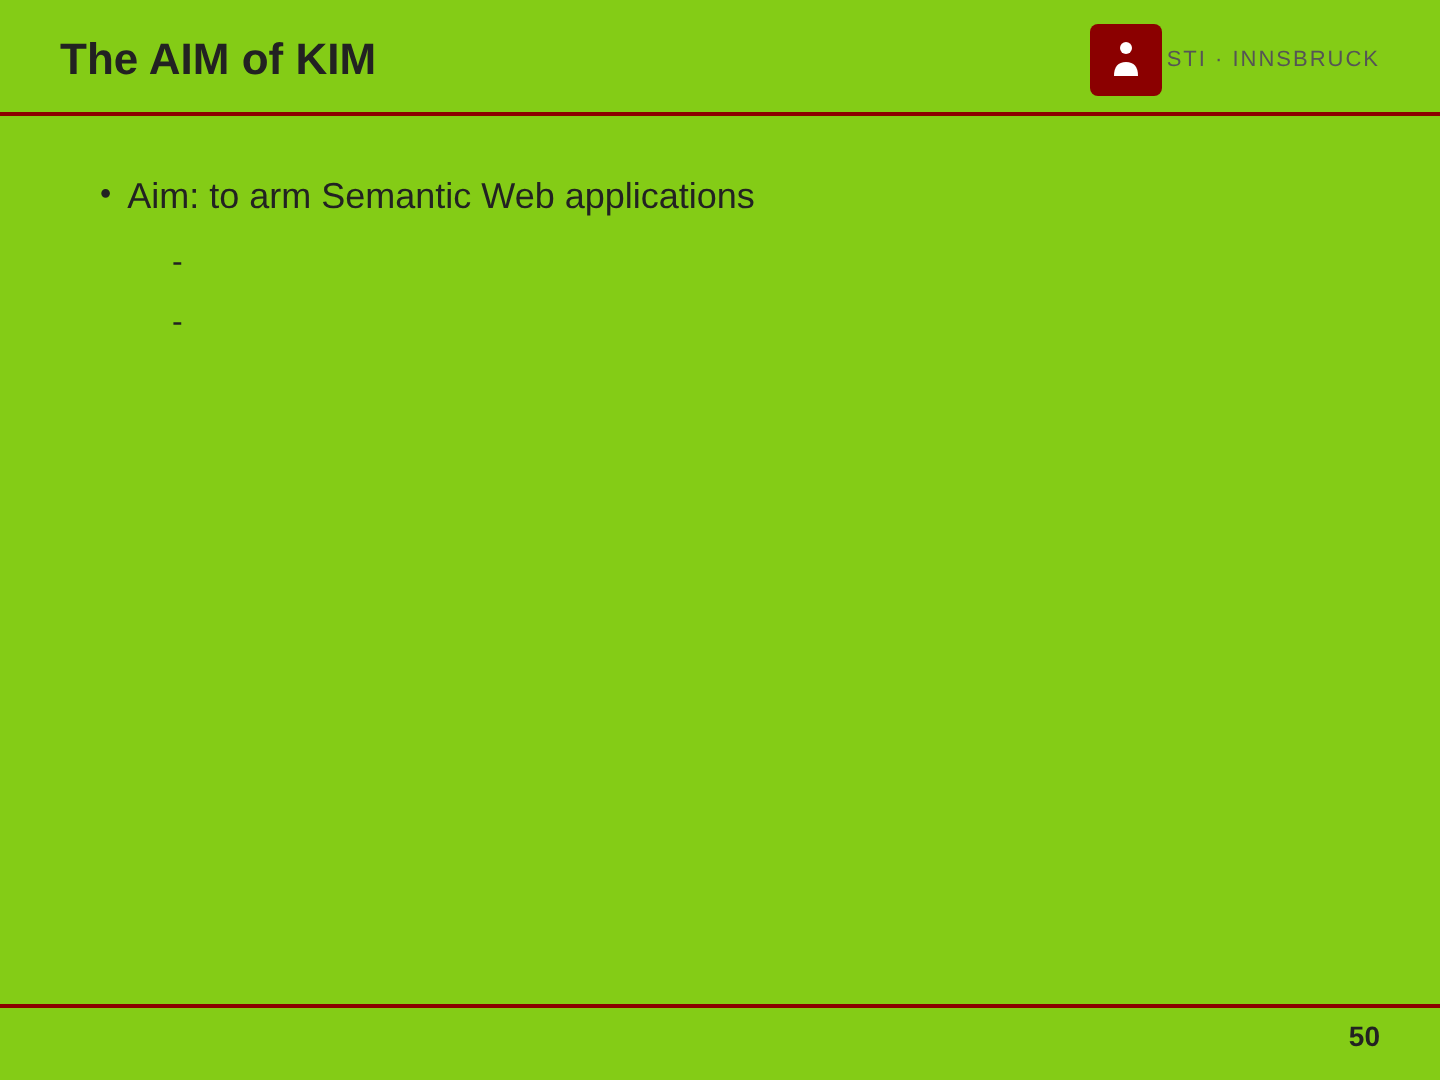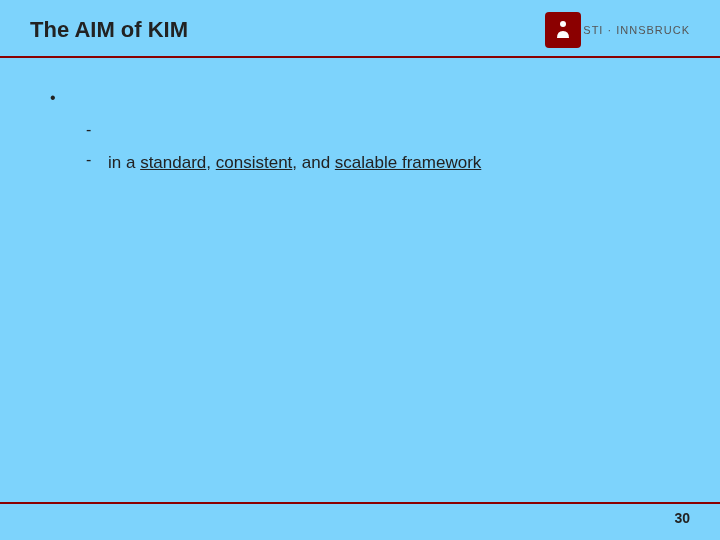--- a/index.html
+++ b/index.html
@@ -13,21 +13,21 @@
       height: 540px;
       background: #ffffff;
       font-family: Arial, Helvetica, sans-serif;
       overflow: hidden;
       position: relative;
     }
 
     .slide-container {
       width: 720px;
       height: 540px;
-      background: #7dd3fc;
+      background: #84cc16;
       position: relative;
     }
 
     
     .header {
       display: flex;
       align-items: center;
       justify-content: space-between;
       padding: 12px 30px 8px 30px;
     }
@@ -177,35 +177,35 @@
       <span class="logo-text">STI · INNSBRUCK</span>
     </div>
   </div>
 
   <div class="divider"></div>
 
   <div class="content">
 
     <div class="bullet-main">
       <span class="bullet-symbol">•</span>
+      <span class="bullet-text">Aim: to arm Semantic Web applications</span>
     </div>
 
     <div class="sub-bullets">
 
       <div class="sub-bullet">
         <span class="dash">-</span>
       </div>
 
       <div class="sub-bullet">
         <span class="dash">-</span>
-        <span class="sub-text">in a <span class="underline">standard</span>, <span class="underline">consistent</span>, and <span class="underline">scalable framework</span></span>
       </div>
 
     </div>
   </div>
 
   <div class="footer-line"></div>
 
   <div class="footer">
-    <span class="footer-page">30</span>
+    <span class="footer-page">50</span>
   </div>
 
 </div>
 
 </body></html>

